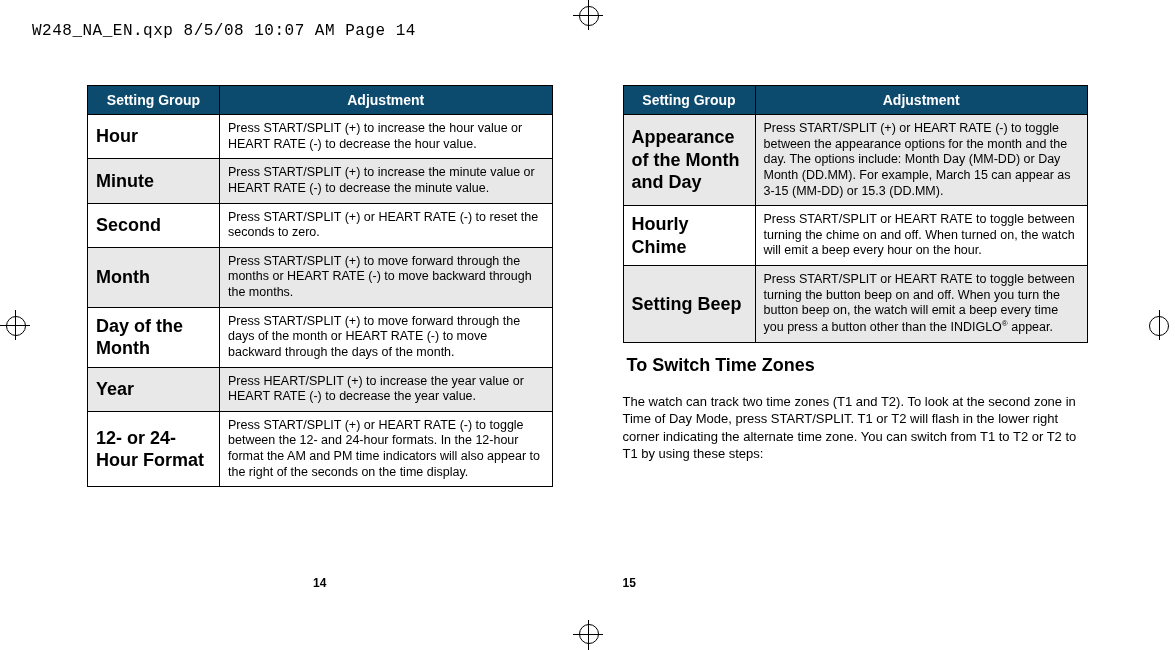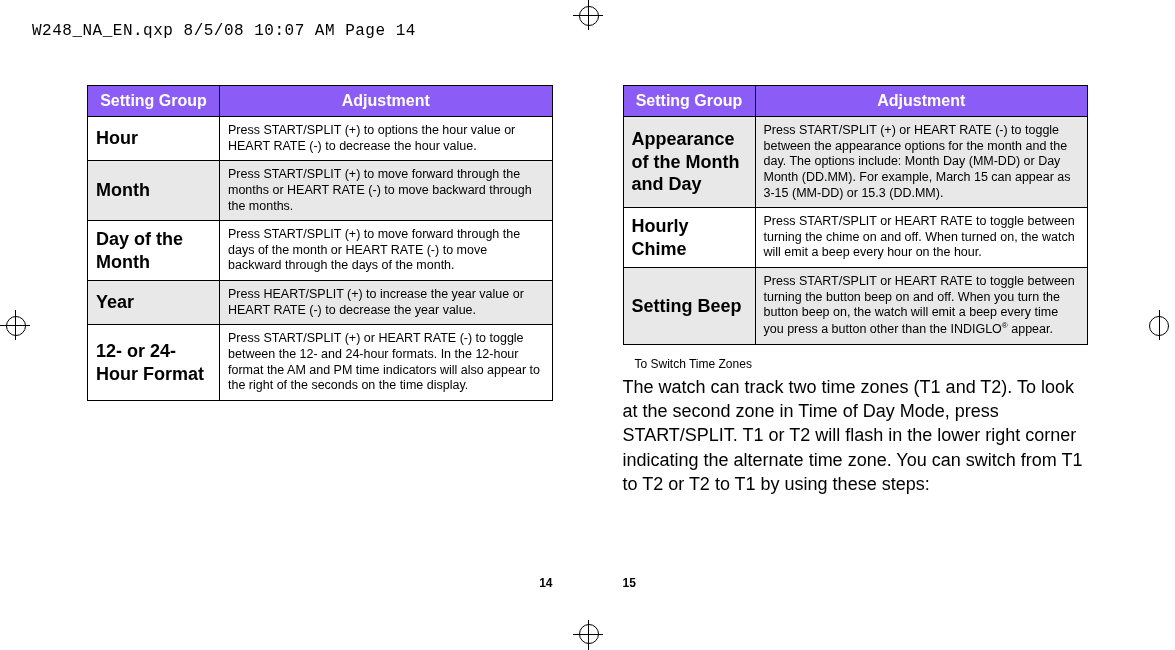--- a/index.html
+++ b/index.html
@@ -135,58 +135,59 @@
     flex: 1;
     display: flex;
     flex-direction: column;
   }
   table.settings {
     border-collapse: collapse;
     width: 100%;
     font-size: 12.5px;
   }
   table.settings th {
-    background: #8b5cf6;
+    background: #0c4a6e;
     color: #fff;
     font-weight: bold;
     padding: 6px 8px;
     border: 1px solid #000;
-    font-size: 16px;
+    font-size: 14px;
   }
   table.settings th.col-group { width: 115px; }
   table.settings td {
     border: 1px solid #000;
     padding: 6px 8px;
     vertical-align: middle;
     line-height: 1.25;
   }
   table.settings td.group {
     font-weight: bold;
     width: 115px;
     font-size: 18px;
   }
   table.settings tr.alt td {
     background: #e8e8e8;
   }
   .section-heading {
-    font-weight: normal;
-    font-size: 12px;
-    margin: 12px 0 4px 12px;
+    font-weight: bold;
+    font-size: 18px;
+    margin: 12px 0 4px 4px;
   }
   .body-text {
-    font-size: 18px;
+    font-size: 13px;
     line-height: 1.35;
+    margin-top: 13px;
   }
   .page-num {
     font-weight: bold;
     font-size: 12px;
     margin-top: auto;
     padding-top: 12px;
   }
-  .page-num.left { text-align: right; }
+  .page-num.left { text-align: center; }
   .page-num.right { }
   sup { font-size: 8px; }
 </style>
 </head>
 <body>
 
 <div class="top-header">W248_NA_EN.qxp  8/5/08  10:07 AM  Page 14</div>
 
 <div class="crop-top">
   <div class="vline"></div>
@@ -214,21 +215,29 @@
     <table class="settings">
       <thead>
         <tr>
           <th class="col-group">Setting Group</th>
           <th>Adjustment</th>
         </tr>
       </thead>
       <tbody>
         <tr>
           <td class="group">Hour</td>
-          <td>Press START/SPLIT (+) to options the hour value or HEART RATE (-) to decrease the hour value.</td>
+          <td>Press START/SPLIT (+) to increase the hour value or HEART RATE (-) to decrease the hour value.</td>
+        </tr>
+        <tr class="alt">
+          <td class="group">Minute</td>
+          <td>Press START/SPLIT (+) to increase the minute value or HEART RATE (-) to decrease the minute value.</td>
+        </tr>
+        <tr>
+          <td class="group">Second</td>
+          <td>Press START/SPLIT (+) or HEART RATE (-) to reset the seconds to zero.</td>
         </tr>
         <tr class="alt">
           <td class="group">Month</td>
           <td>Press START/SPLIT (+) to move forward through the months or HEART RATE (-) to move backward through the months.</td>
         </tr>
         <tr>
           <td class="group">Day of the Month</td>
           <td>Press START/SPLIT (+) to move forward through the days of the month or HEART RATE (-) to move backward through the days of the month.</td>
         </tr>
         <tr class="alt">

